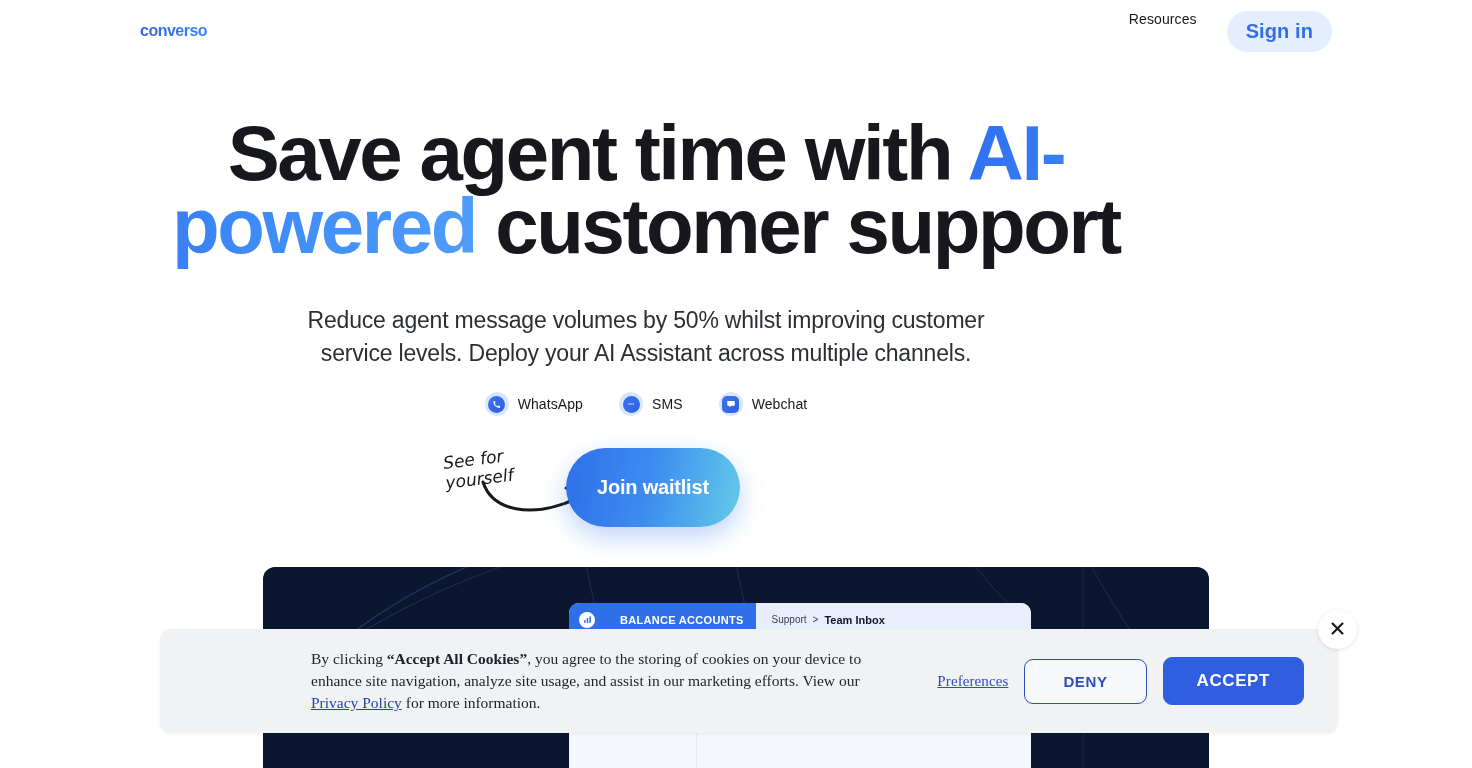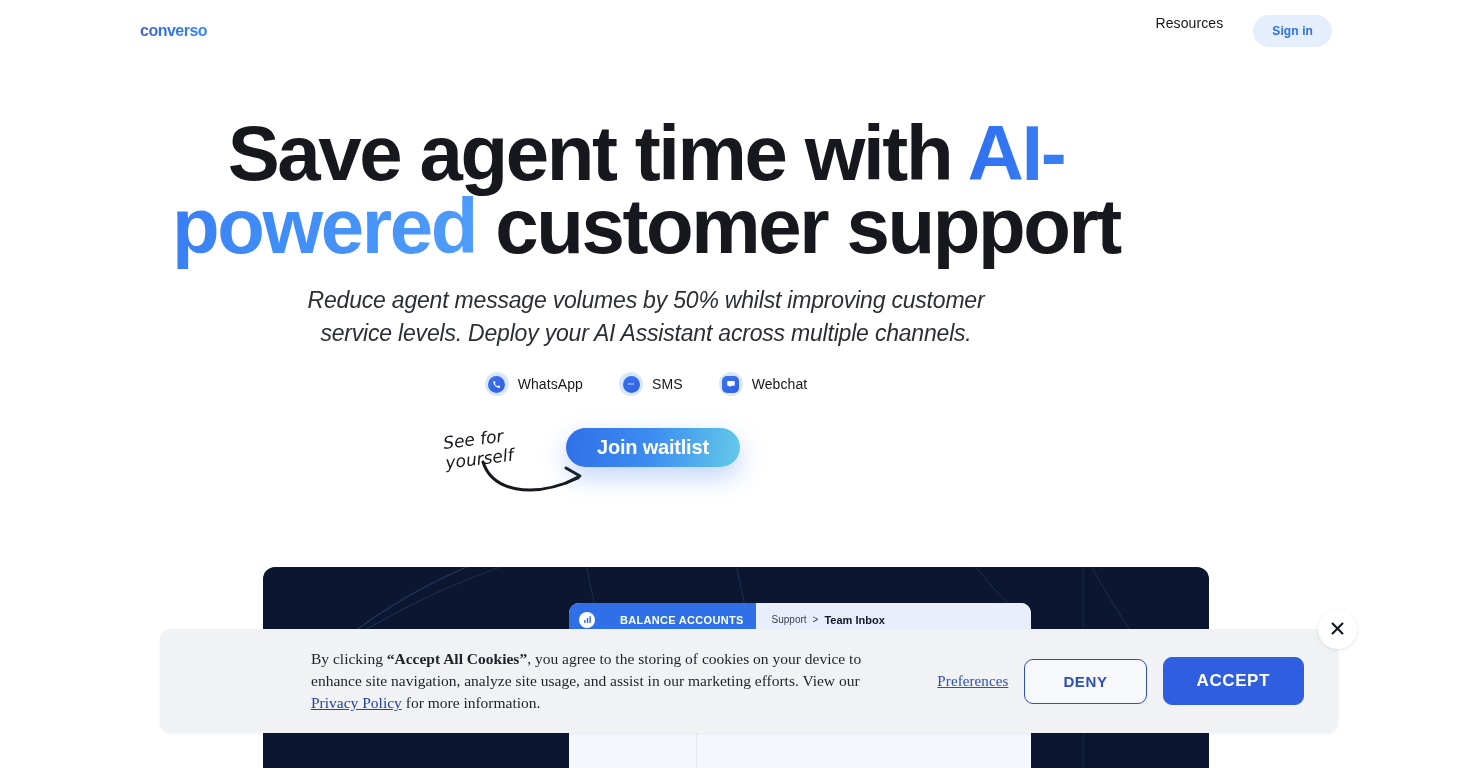--- a/index.html
+++ b/index.html
@@ -52,21 +52,21 @@
   .nav-link {
     font-size: 14px;
     font-weight: 500;
     color: #16181d;
     text-decoration: none;
     letter-spacing: 0.1px;
     cursor: pointer;
   }
 
   .signin-btn {
-    font-size: 12px;
+    font-size: 20px;
     font-weight: 700;
     color: #2f6fe8;
     background: #e4eefd;
     border: none;
     border-radius: 999px;
     padding: 9px 19px;
     cursor: pointer;
     font-family: inherit;
     letter-spacing: 0.1px;
   }
@@ -90,28 +90,27 @@
   }
 
   .hl-accent {
     background: linear-gradient(100deg, #2f6ff0 0%, #3f8bf7 45%, #4f9df9 100%);
     -webkit-background-clip: text;
     background-clip: text;
     color: transparent;
   }
 
   .hero-sub {
-    margin: 20px auto 0;
+    margin: 40px auto 0;
     width: 720px;
     font-size: 23px;
     line-height: 1.47;
     font-weight: 400;
     color: #2b2e34;
     letter-spacing: -0.2px;
-    font-style: italic;
   }
 
   
   .channels {
     margin: 21px auto 0;
     display: flex;
     justify-content: center;
     align-items: center;
     gap: 36px;
   }
@@ -176,21 +175,21 @@
   .arrow-svg {
     position: absolute;
     left: 42px;
     top: 32px;
   }
 
   .join-btn {
     position: absolute;
     left: 130px;
     top: 4px;
-    padding: 8px 31px;
+    padding: 28px 31px;
     border: none;
     border-radius: 999px;
     background: linear-gradient(100deg, #2f6fe8 0%, #3d8cf0 48%, #63cbe8 100%);
     color: #ffffff;
     font-size: 20px;
     font-weight: 700;
     letter-spacing: -0.2px;
     cursor: pointer;
     font-family: inherit;
     box-shadow: 0 10px 26px rgba(47,111,232,0.30);

